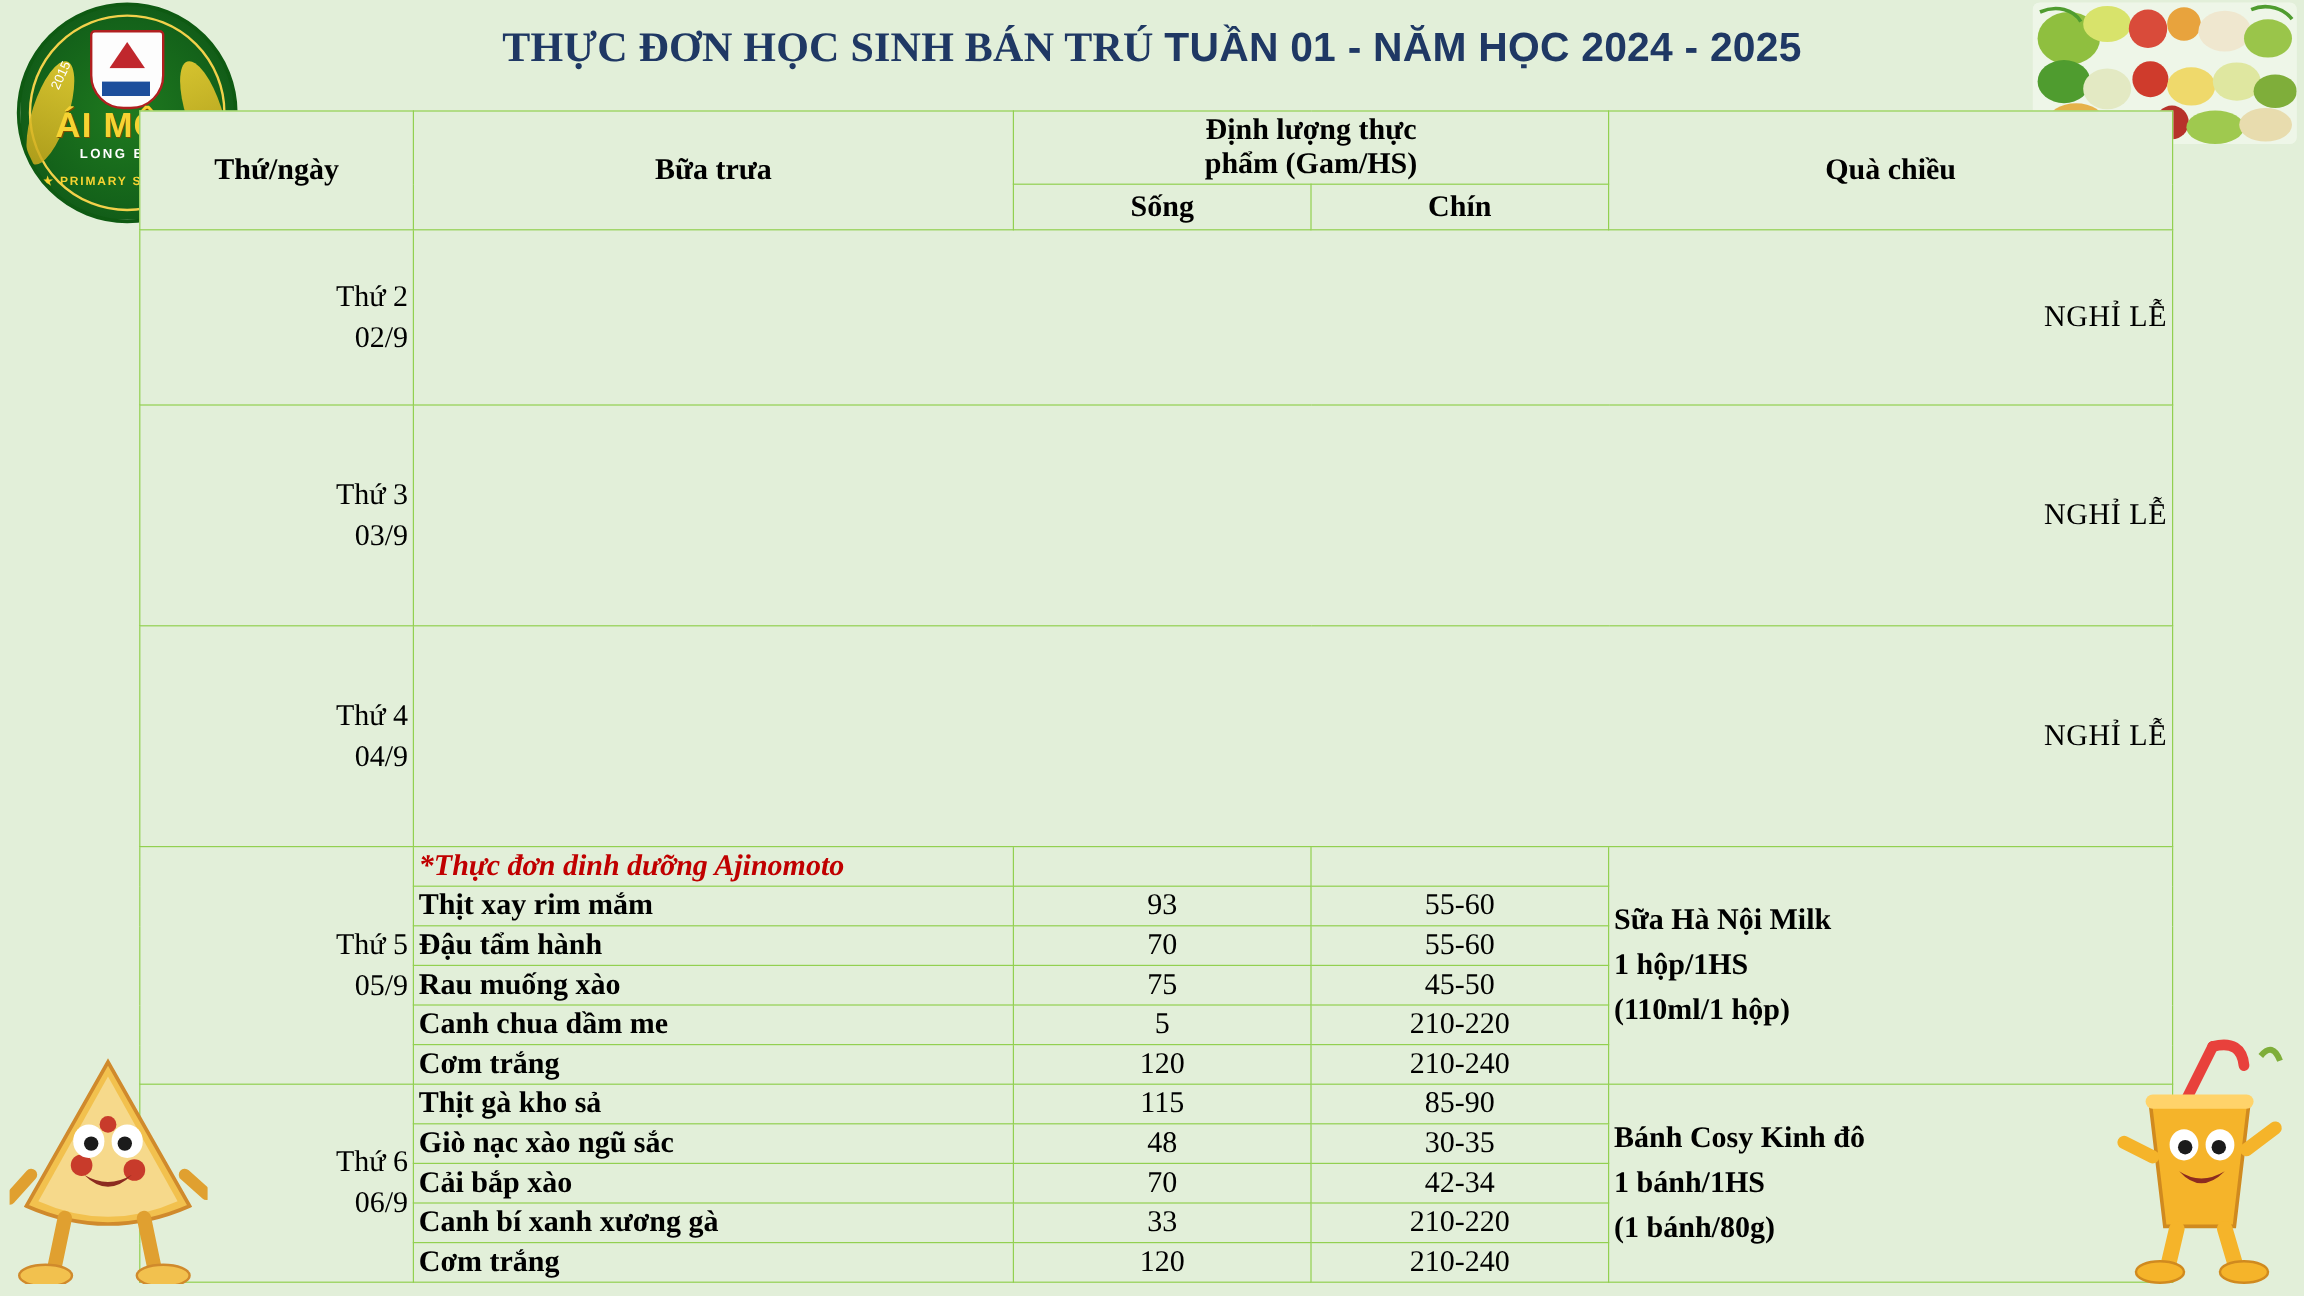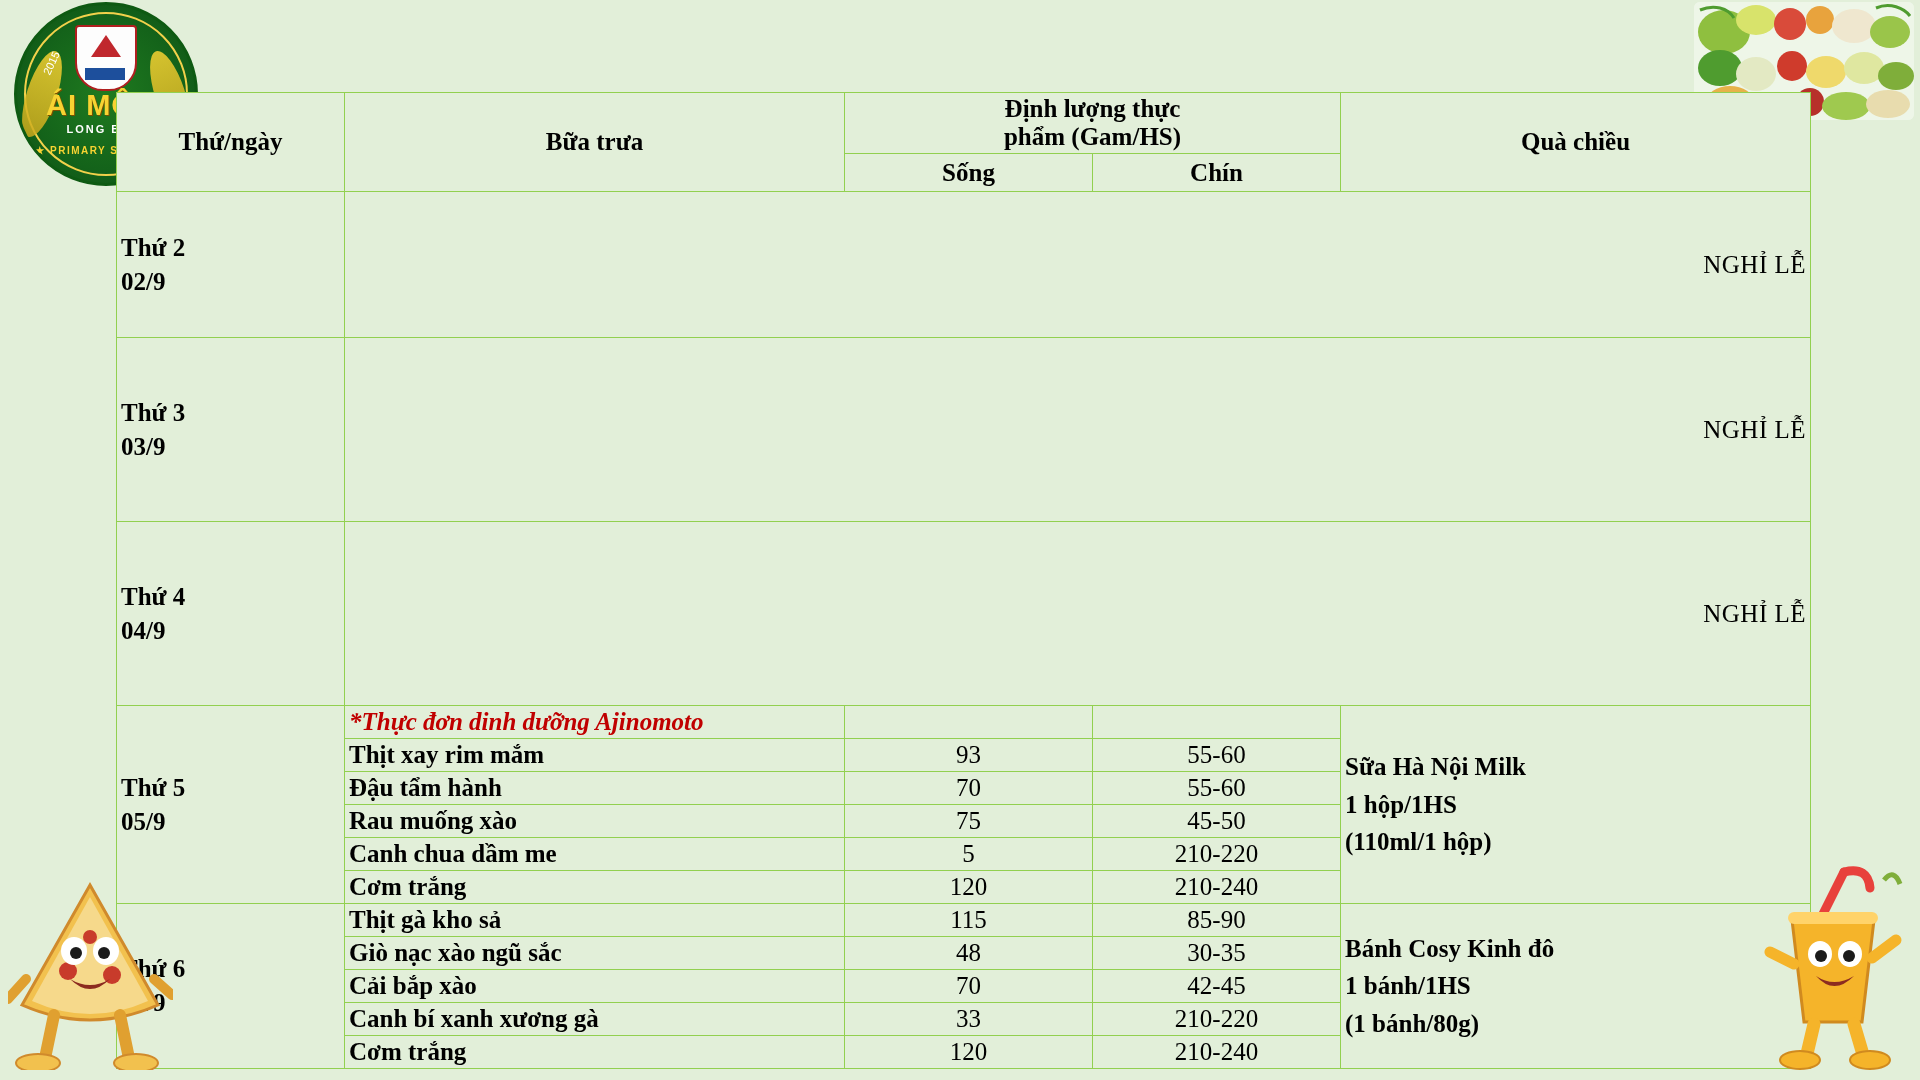--- a/index.html
+++ b/index.html
@@ -172,22 +172,22 @@
     padding: 2px 4px;
     background: #e2efd9;
   }
   th.hd {
     font-weight: bold;
     font-size: 19px;
     text-align: center;
     height: 33px;
   }
   td.day {
-    text-align: left;
-    font-weight: bold;
+    text-align: right;
+    font-weight: normal;
     font-size: 20px;
     line-height: 1.35;
     width: 228px;
   }
   td.holiday {
     text-align: right;
     font-weight: normal;
     font-size: 20px;
     letter-spacing: .5px;
   }
@@ -219,20 +219,25 @@
   .colB { width: 500px; }
   .colC { width: 248px; }
   .colD { width: 248px; }
   .colE { width: 470px; }
 </style>
 </head>
 <body>
 
 <div id="page">
 
+  <div class="title-bar">
+    <div class="title-text">
+      <span>THỰC ĐƠN HỌC SINH BÁN TRÚ </span><span class="part2">TUẦN 01 - NĂM HỌC 2024 - 2025</span>
+    </div>
+  </div>
 
   <div class="logo">
     <div class="ring"></div>
     <div class="leafL"></div>
     <div class="leafR"></div>
     <div class="shield"></div>
     <div class="year">2015</div>
     <div class="name">ÁI MỘ B</div>
     <div class="sub">LONG BIÊN</div>
     <div class="sub2">★ PRIMARY SCHOOL ★</div>
@@ -367,21 +372,21 @@
         </td>
       </tr>
       <tr>
         <td class="dish">Giò nạc xào ngũ sắc</td>
         <td class="num">48</td>
         <td class="num">30-35</td>
       </tr>
       <tr>
         <td class="dish">Cải bắp xào</td>
         <td class="num">70</td>
-        <td class="num">42-45</td>
+        <td class="num">42-34</td>
       </tr>
       <tr>
         <td class="dish">Canh bí xanh xương gà</td>
         <td class="num">33</td>
         <td class="num">210-220</td>
       </tr>
       <tr>
         <td class="dish">Cơm trắng</td>
         <td class="num">120</td>
         <td class="num">210-240</td>

